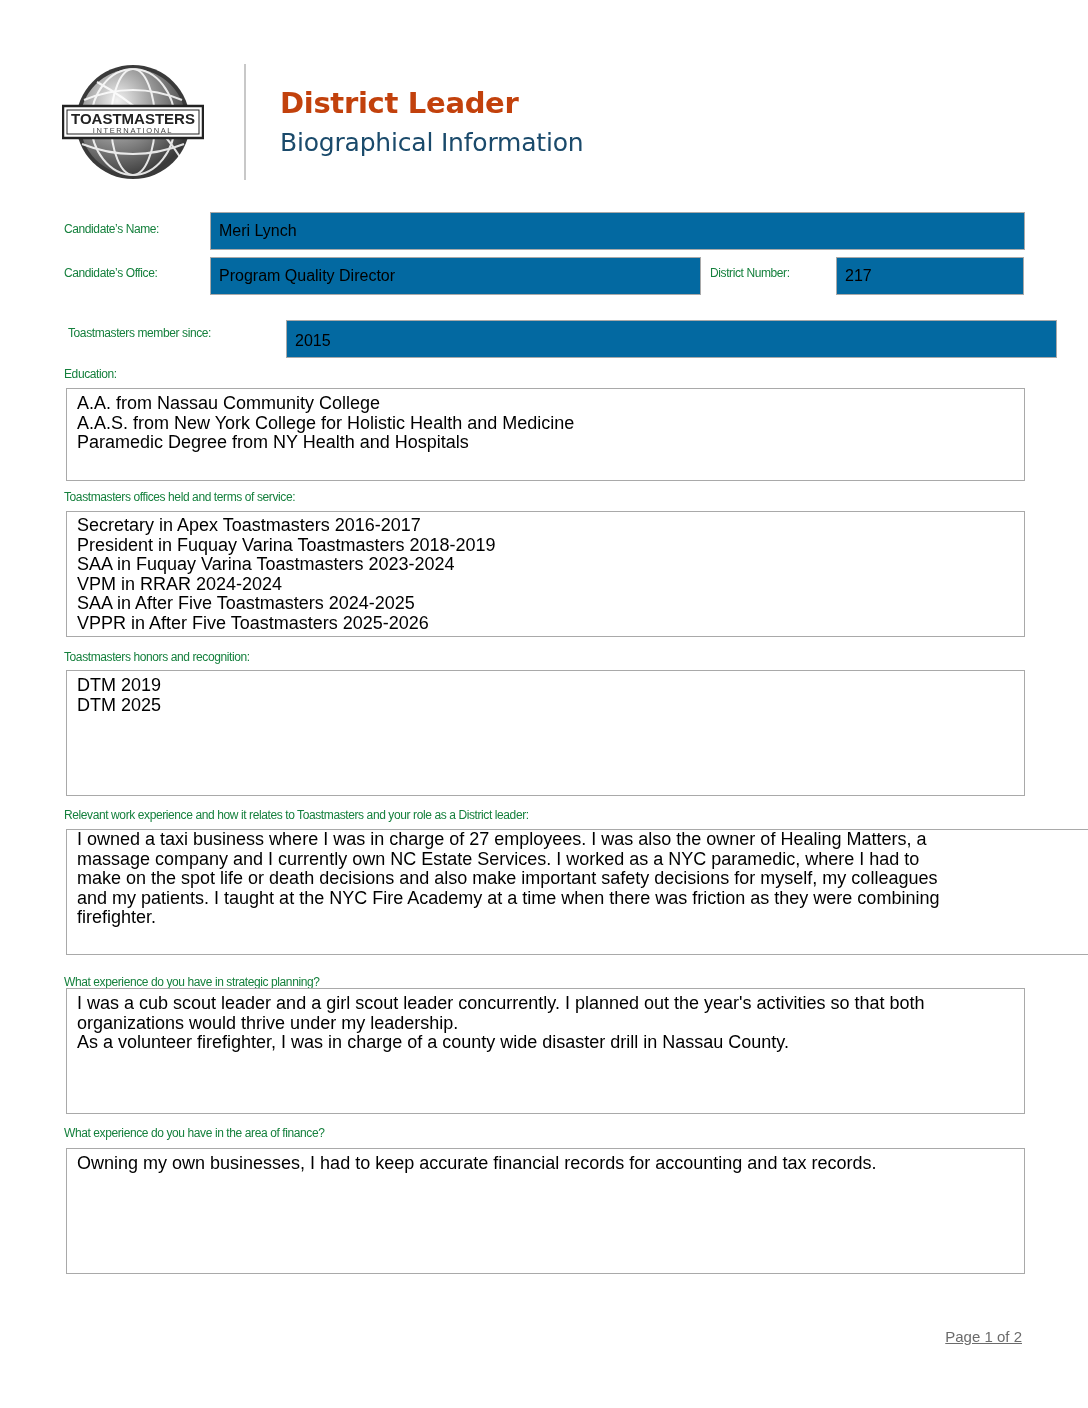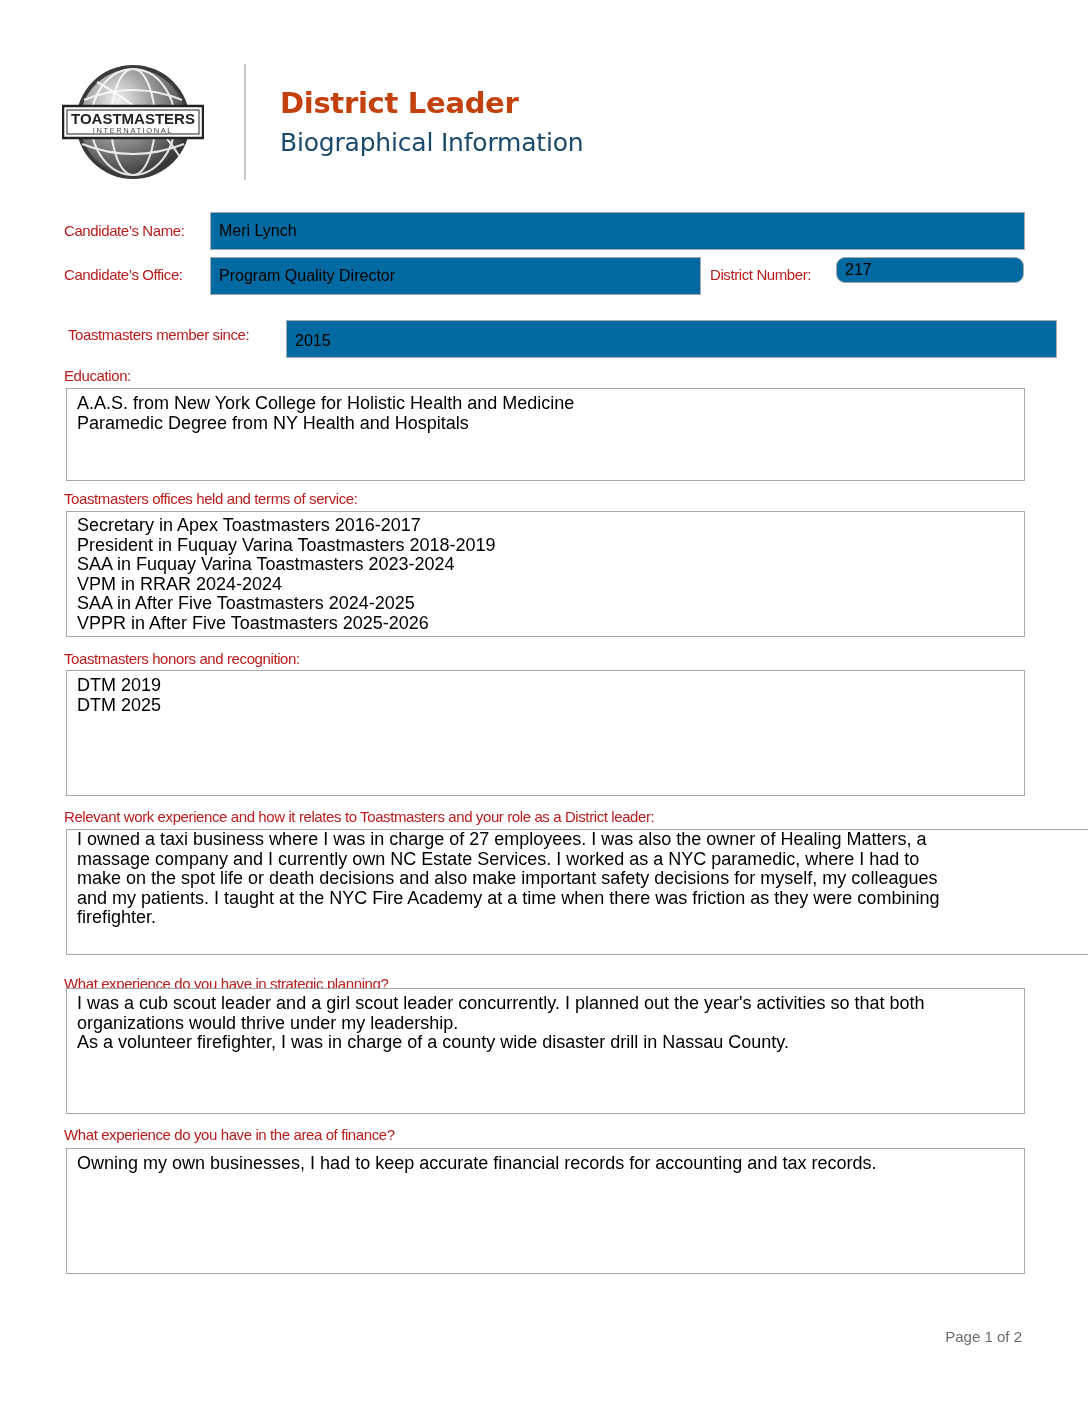--- a/index.html
+++ b/index.html
@@ -4,26 +4,26 @@
 <style>
   * { box-sizing: border-box; margin: 0; padding: 0; }
   html, body { width: 1088px; height: 1408px; background: #ffffff; }
   body { position: relative; font-family: "Liberation Sans", sans-serif; color: #000; overflow: hidden; }
 
   .logo { position: absolute; left: 62px; top: 62px; width: 142px; height: 120px; }
   .vdivider { position: absolute; left: 244px; top: 64px; width: 2px; height: 116px; background: #c8c8c8; }
   .title { position: absolute; left: 280px; top: 86px; font-family: "DejaVu Sans", sans-serif; font-weight: bold; font-size: 29px; color: #c2410c; letter-spacing: -0.3px; }
   .subtitle { position: absolute; left: 280px; top: 128px; font-family: "DejaVu Sans", sans-serif; font-size: 25px; color: #1a4a6b; letter-spacing: -0.2px; }
 
-  .label { position: absolute; font-family: "Liberation Sans", sans-serif; font-size: 15px; color: #b91c1c; letter-spacing: -0.4px; white-space: nowrap; }
+  .label { position: absolute; font-family: "Liberation Sans", sans-serif; font-size: 12px; color: #15803d; letter-spacing: -0.4px; white-space: nowrap; }
   .field { position: absolute; border: 1.5px solid #a9a9a9; background: #0369a1; font-family: "Liberation Sans", sans-serif; font-size: 16px; color: #000; padding: 0 8px; display: flex; align-items: center; }
   .area { position: absolute; border: 1.5px solid #a9a9a9; background: #fff; font-family: "Liberation Sans", sans-serif; font-size: 18px; color: #000; padding: 5px 10px; line-height: 19.6px; }
   .area .line { display: block; white-space: nowrap; }
 
-  .footer { position: absolute; right: 66px; top: 1328px; font-family: "Liberation Sans", sans-serif; font-size: 15px; color: #6b6b6b; }
+  .footer { position: absolute; right: 66px; top: 1328px; font-family: "Liberation Sans", sans-serif; font-size: 15px; color: #6b6b6b; text-decoration: underline; }
 </style>
 </head>
 <body>
 
 <svg class="logo" viewBox="0 0 142 120">
   <defs>
     <radialGradient id="g1" cx="0.35" cy="0.3" r="0.8">
       <stop offset="0" stop-color="#f2f2f2"></stop>
       <stop offset="0.5" stop-color="#8a8a8a"></stop>
       <stop offset="1" stop-color="#2b2b2b"></stop>
@@ -46,27 +46,28 @@
 <div class="vdivider"></div>
 <div class="title">District Leader</div>
 <div class="subtitle">Biographical Information</div>
 
 <div class="label" style="left:64px; top:222px;">Candidate’s Name:</div>
 <div class="field" style="left:210px; top:212px; width:815px; height:38px;">Meri Lynch</div>
 
 <div class="label" style="left:64px; top:266px;">Candidate’s Office:</div>
 <div class="field" style="left:210px; top:257px; width:491px; height:38px;">Program Quality Director</div>
 <div class="label" style="left:710px; top:266px;">District Number:</div>
-<div class="field" style="left:836px; top:257px; width:188px; height:26px;border-radius:9px;">217</div>
+<div class="field" style="left:836px; top:257px; width:188px; height:38px;">217</div>
 
 <div class="label" style="left:68px; top:326px;">Toastmasters member since:</div>
 <div class="field" style="left:286px; top:320px; width:771px; height:38px; padding-top:4px;">2015</div>
 
 <div class="label" style="left:64px; top:367px;">Education:</div>
 <div class="area" style="left:66px; top:388px; width:959px; height:93px;">
+  <span class="line">A.A. from Nassau Community College</span>
   <span class="line">A.A.S. from New York College for Holistic Health and Medicine</span>
   <span class="line">Paramedic Degree from NY Health and Hospitals</span>
 </div>
 
 <div class="label" style="left:64px; top:490px;">Toastmasters offices held and terms of service:</div>
 <div class="area" style="left:66px; top:511px; width:959px; height:126px; padding-top:4px;">
   <span class="line">Secretary in Apex Toastmasters 2016-2017</span>
   <span class="line">President in Fuquay Varina Toastmasters 2018-2019</span>
   <span class="line">SAA in Fuquay Varina Toastmasters 2023-2024</span>
   <span class="line">VPM in RRAR 2024-2024</span>

